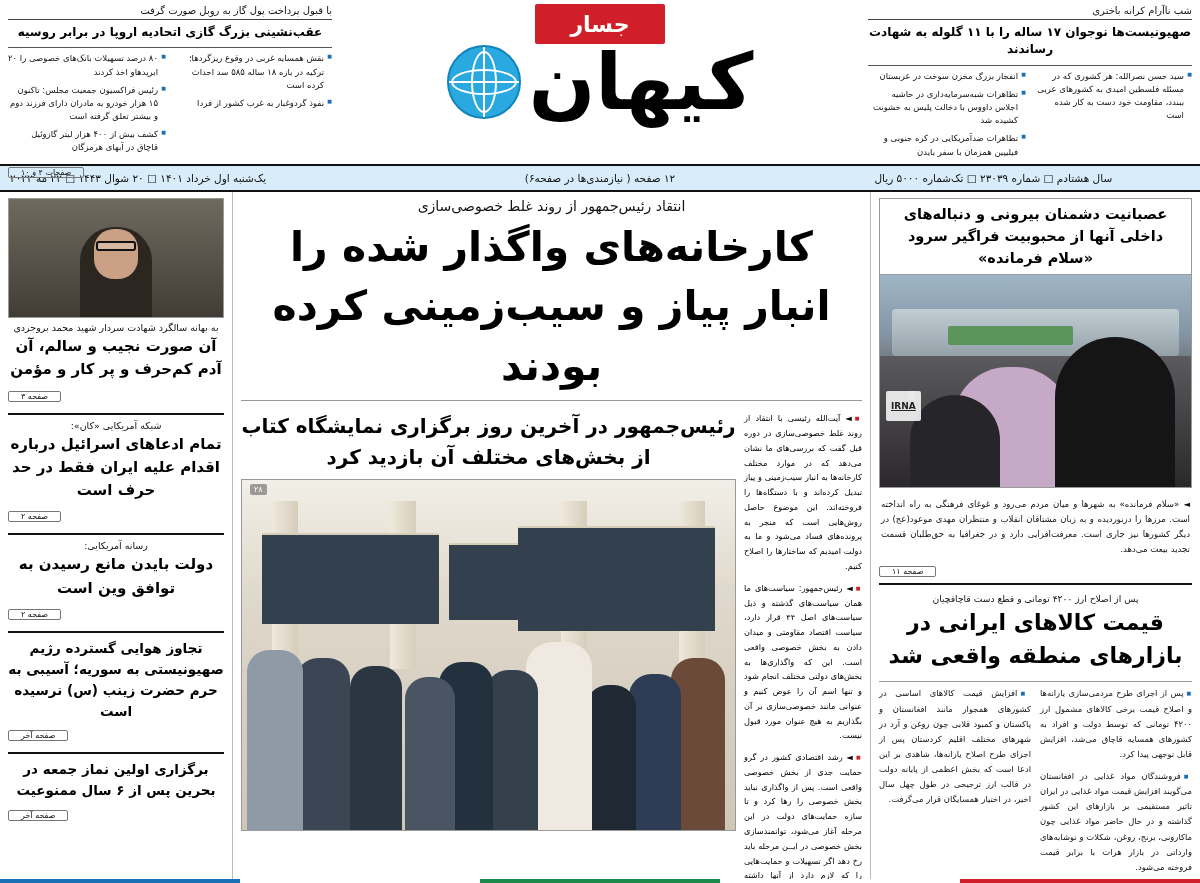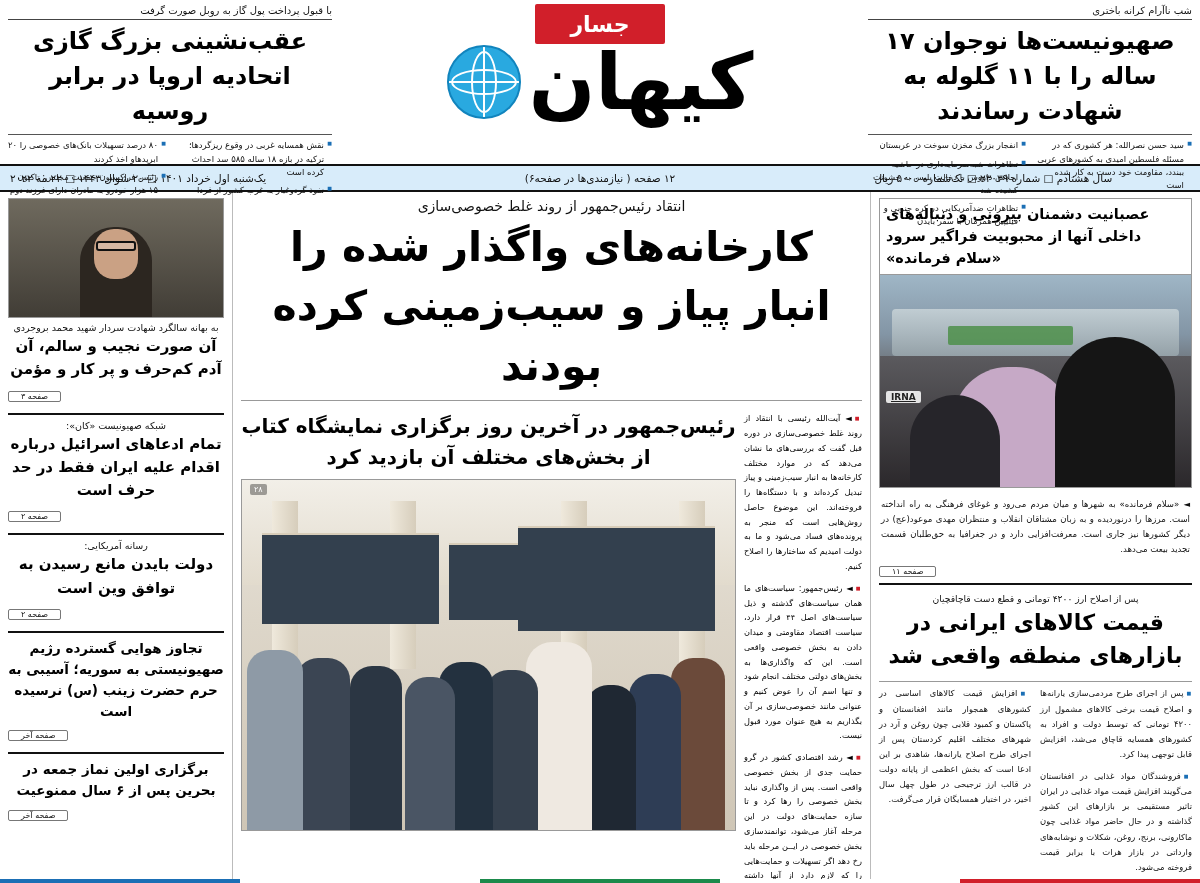--- a/index.html
+++ b/index.html
@@ -37,21 +37,21 @@
   .mh-kicker {
     font-size: 10px;
     color: #111;
     text-align: right;
     padding-bottom: 2px;
     border-bottom: 1px solid #444;
     margin-bottom: 4px;
     line-height: 1.3;
   }
   .mh-headline {
-    font-size: 24px;
+    font-size: 12px;
     font-weight: bold;
     line-height: 1.45;
     text-align: center;
     color: #000;
     margin-bottom: 6px;
     letter-spacing: -0.3px;
   }
   .mh-bullets {
     display: flex; flex-direction: row; gap: 8px;
     font-size: 8.5px; line-height: 1.55; color: #111;
@@ -140,21 +140,21 @@
     padding: 6px 8px;
     display: flex; flex-direction: column;
   }
 
   
   .photo-block { border: 1px solid #999; margin-bottom: 5px; }
   .photo-cap {
     background: #fff;
     padding: 5px 6px;
     font-size: 14.5px; font-weight: bold; line-height: 1.5;
-    text-align: left; color: #000;
+    text-align: center; color: #000;
     border-bottom: 1px solid #999;
   }
   .photo-crowd {
     height: 212px; position: relative; overflow: hidden;
     background: linear-gradient(#9fb6c6 0%, #8395a5 28%, #6b6f73 45%, #4b4a4c 72%, #3a3638 100%);
   }
   .photo-crowd .stadium {
     position: absolute; top: 16%; left: 4%; right: 4%; height: 22%;
     background: linear-gradient(#c9d4d8, #9aa7ad);
     border-radius: 4px; opacity: .85;
@@ -176,21 +176,21 @@
   .photo-crowd .figure {
     position: absolute; bottom: 0; width: 120px; height: 150px;
     border-radius: 60px 60px 0 0;
   }
   .photo-crowd .f1 { right: 16px; background: #151515; }
   .photo-crowd .f2 { right: 120px; bottom: 0; width: 118px; height: 120px; background: #c6a9c6; border-radius: 55px 55px 0 0; }
   .photo-crowd .f3 { left: 30px; width: 90px; height: 92px; background: #26252a; border-radius: 45px 45px 0 0; }
   .photo-crowd .irna {
     position: absolute; left: 6px; top: 116px;
     background: rgba(255,255,255,.85); color: #222;
-    font-size: 9px; font-weight: bold; padding: 1px 5px; border-radius: 2px; text-decoration: underline;
+    font-size: 9px; font-weight: bold; padding: 10px 5px; border-radius: 2px; text-decoration: underline;
   }
   .photo-lead {
     font-size: 8.6px; line-height: 1.75; color: #111;
     padding: 4px 2px 2px; text-align: justify;
   }
 
   .rule-strong { border-top: 2px solid #111; margin: 5px 0; }
   .rule-thin { border-top: 1px solid #999; margin: 4px 0; }
 
   .kicker-line {
@@ -441,21 +441,21 @@
       </div>
 
       <div class="lcell">
         <div class="l-kicker">به بهانه سالگرد شهادت سردار شهید محمد بروجردی</div>
         <div class="l-head">آن صورت نجیب و سالم، آن آدم کم‌حرف و پر کار و مؤمن</div>
         <div class="l-pg"><span class="pagetag">صفحه ۳</span></div>
       </div>
       <div class="rule-strong"></div>
 
       <div class="lcell">
-        <div class="l-kicker">شبکه صهیونیست «کان»:</div>
+        <div class="l-kicker">شبکه آمریکایی «کان»:</div>
         <div class="l-head">تمام ادعاهای اسرائیل درباره اقدام علیه ایران فقط در حد حرف است</div>
         <div class="l-pg"><span class="pagetag">صفحه ۲</span></div>
       </div>
       <div class="rule-strong"></div>
 
       <div class="lcell">
         <div class="l-kicker">رسانه آمریکایی:</div>
         <div class="l-head">دولت بایدن مانع رسیدن به توافق وین است</div>
         <div class="l-pg"><span class="pagetag">صفحه ۲</span></div>
       </div>

